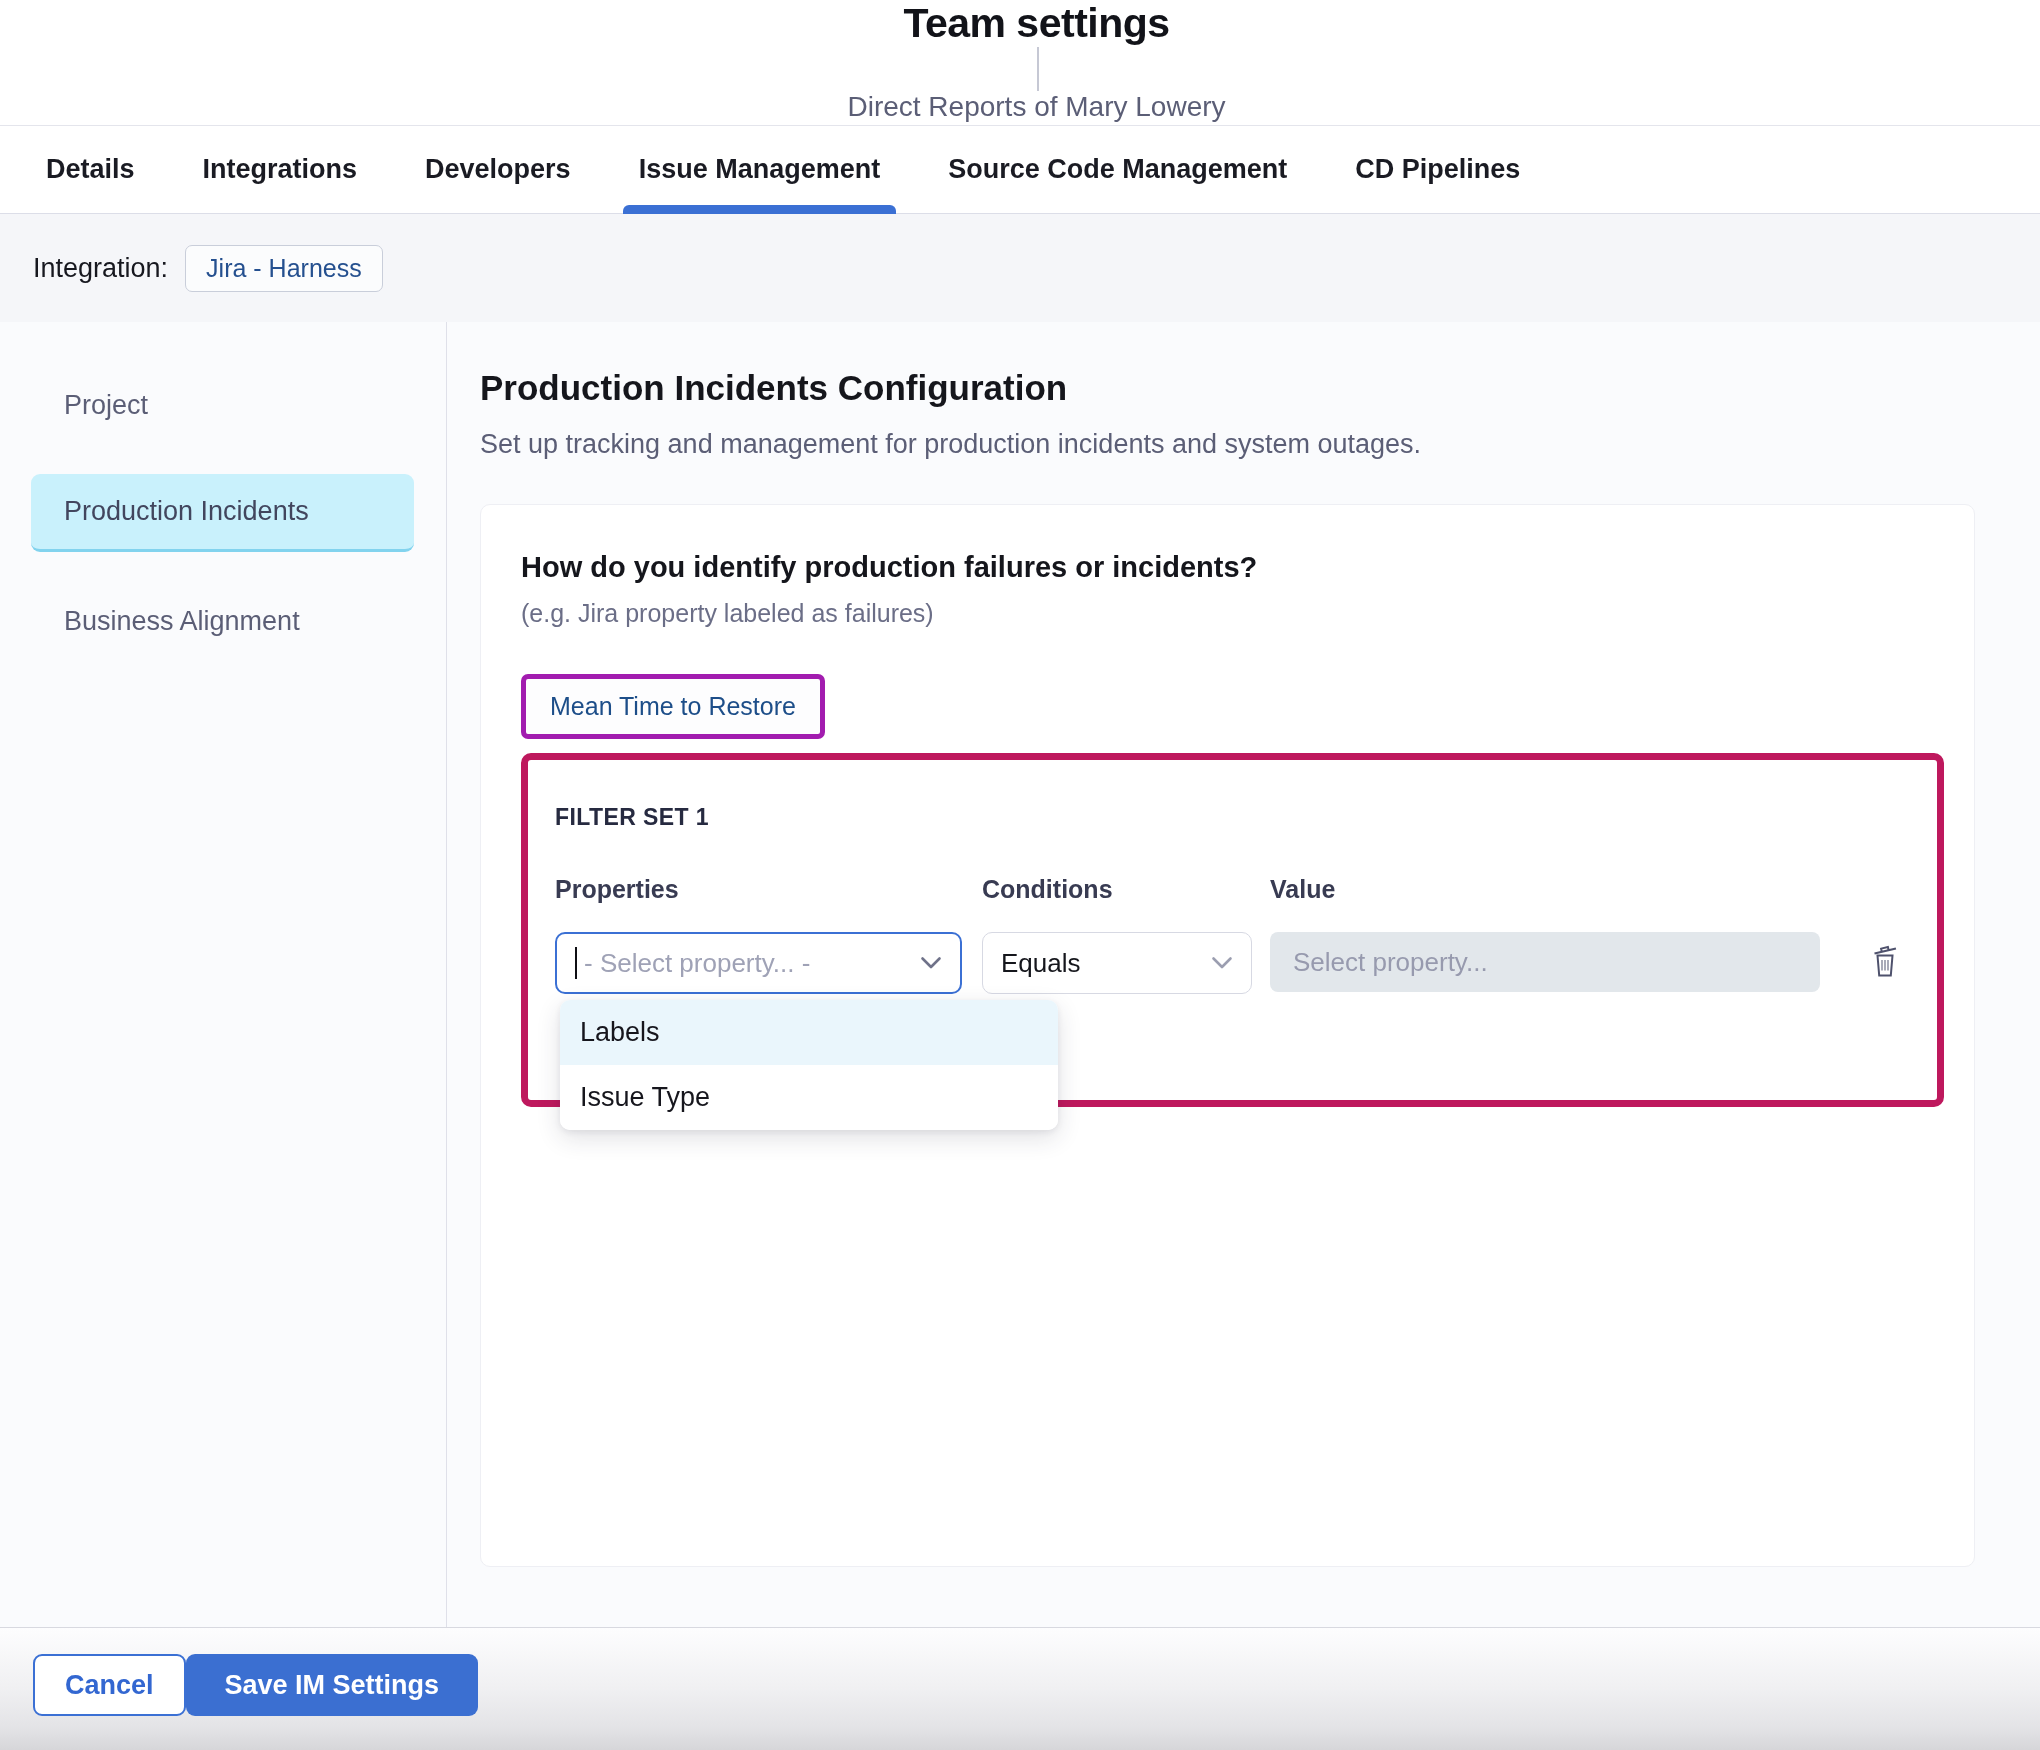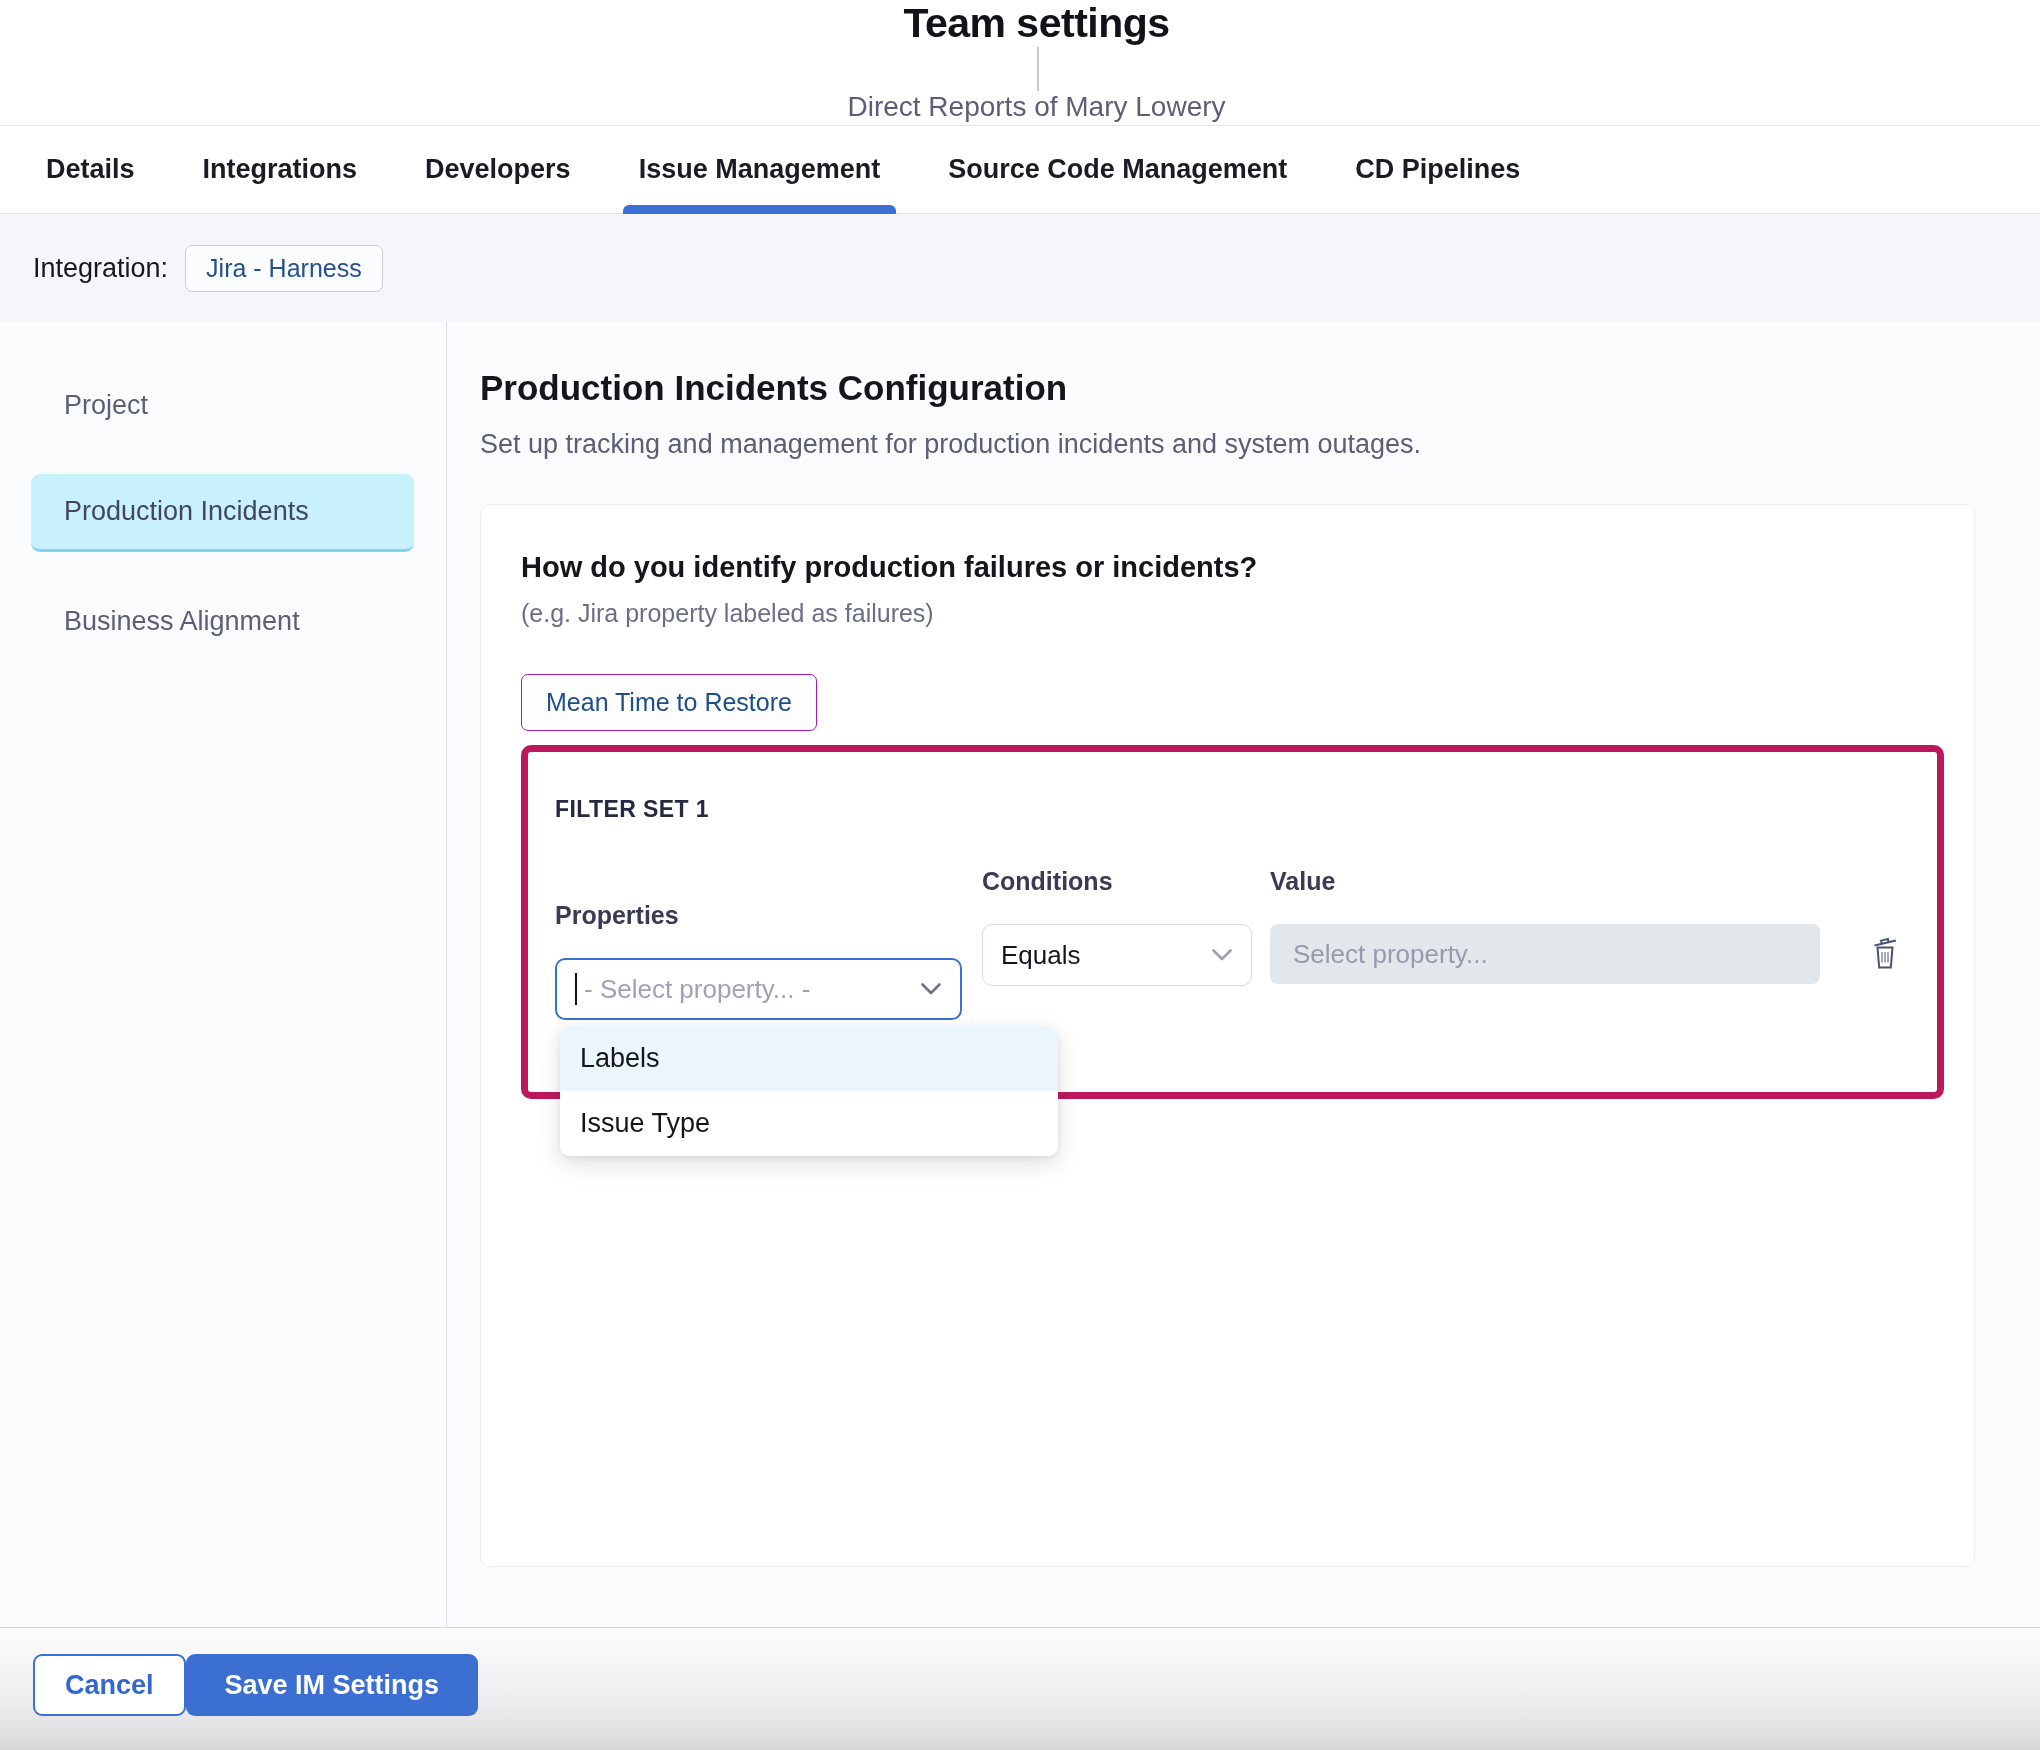--- a/index.html
+++ b/index.html
@@ -66,34 +66,34 @@
   .main-title { font-size: 35px; font-weight: 700; color: #15161C; }
   .main-subtitle { margin-top: 21px; font-size: 27px; color: #5B5E76; }
 
   .card {
     margin-top: 44px; background: #ffffff; border: 1px solid #EEEFF4; border-radius: 10px;
     height: 1063px; padding: 46px 30px 0 40px; position: relative;
   }
   .question { font-size: 29px; font-weight: 700; color: #15161C; }
   .hint { margin-top: 15px; font-size: 25px; color: #6B6E87; }
   .metric-chip {
-    display: inline-block; margin-top: 46px; padding: 13px 24px; border: 1px solid #a21caf;
+    display: inline-block; margin-top: 46px; padding: 13px 24px; border: 5px solid #a21caf;
     border-radius: 7px; background: #FDFDFE; color: #1D4E89; font-size: 25px; cursor: pointer;
   }
 
   
   .filter-panel {
     margin-top: 14px; border: 7px solid #be185d; border-radius: 10px;
     height: 354px; padding: 44px 27px 0 27px; position: relative;
   }
   .filter-title { font-size: 23px; font-weight: 700; color: #262A40; letter-spacing: 0.4px; }
   .filter-cols { display: flex; margin-top: 44px; align-items: flex-start; }
   .col-label { font-size: 25px; font-weight: 600; color: #383B52; margin-bottom: 28px; }
 
-  .col-properties { width: 407px; margin-right: 20px; margin-top: 34px; }
+  .col-properties { width: 407px; margin-right: 20px; }
   .col-conditions { width: 270px; margin-right: 18px; }
   .col-value     { width: 550px; }
   .col-trash     { margin-left: 47px; padding-top: 66px; }
 
   .control-wrap { position: relative; }
 
   .select {
     height: 62px; border-radius: 10px; display: flex; align-items: center;
     padding: 0 18px; background: #ffffff; cursor: pointer;
   }

